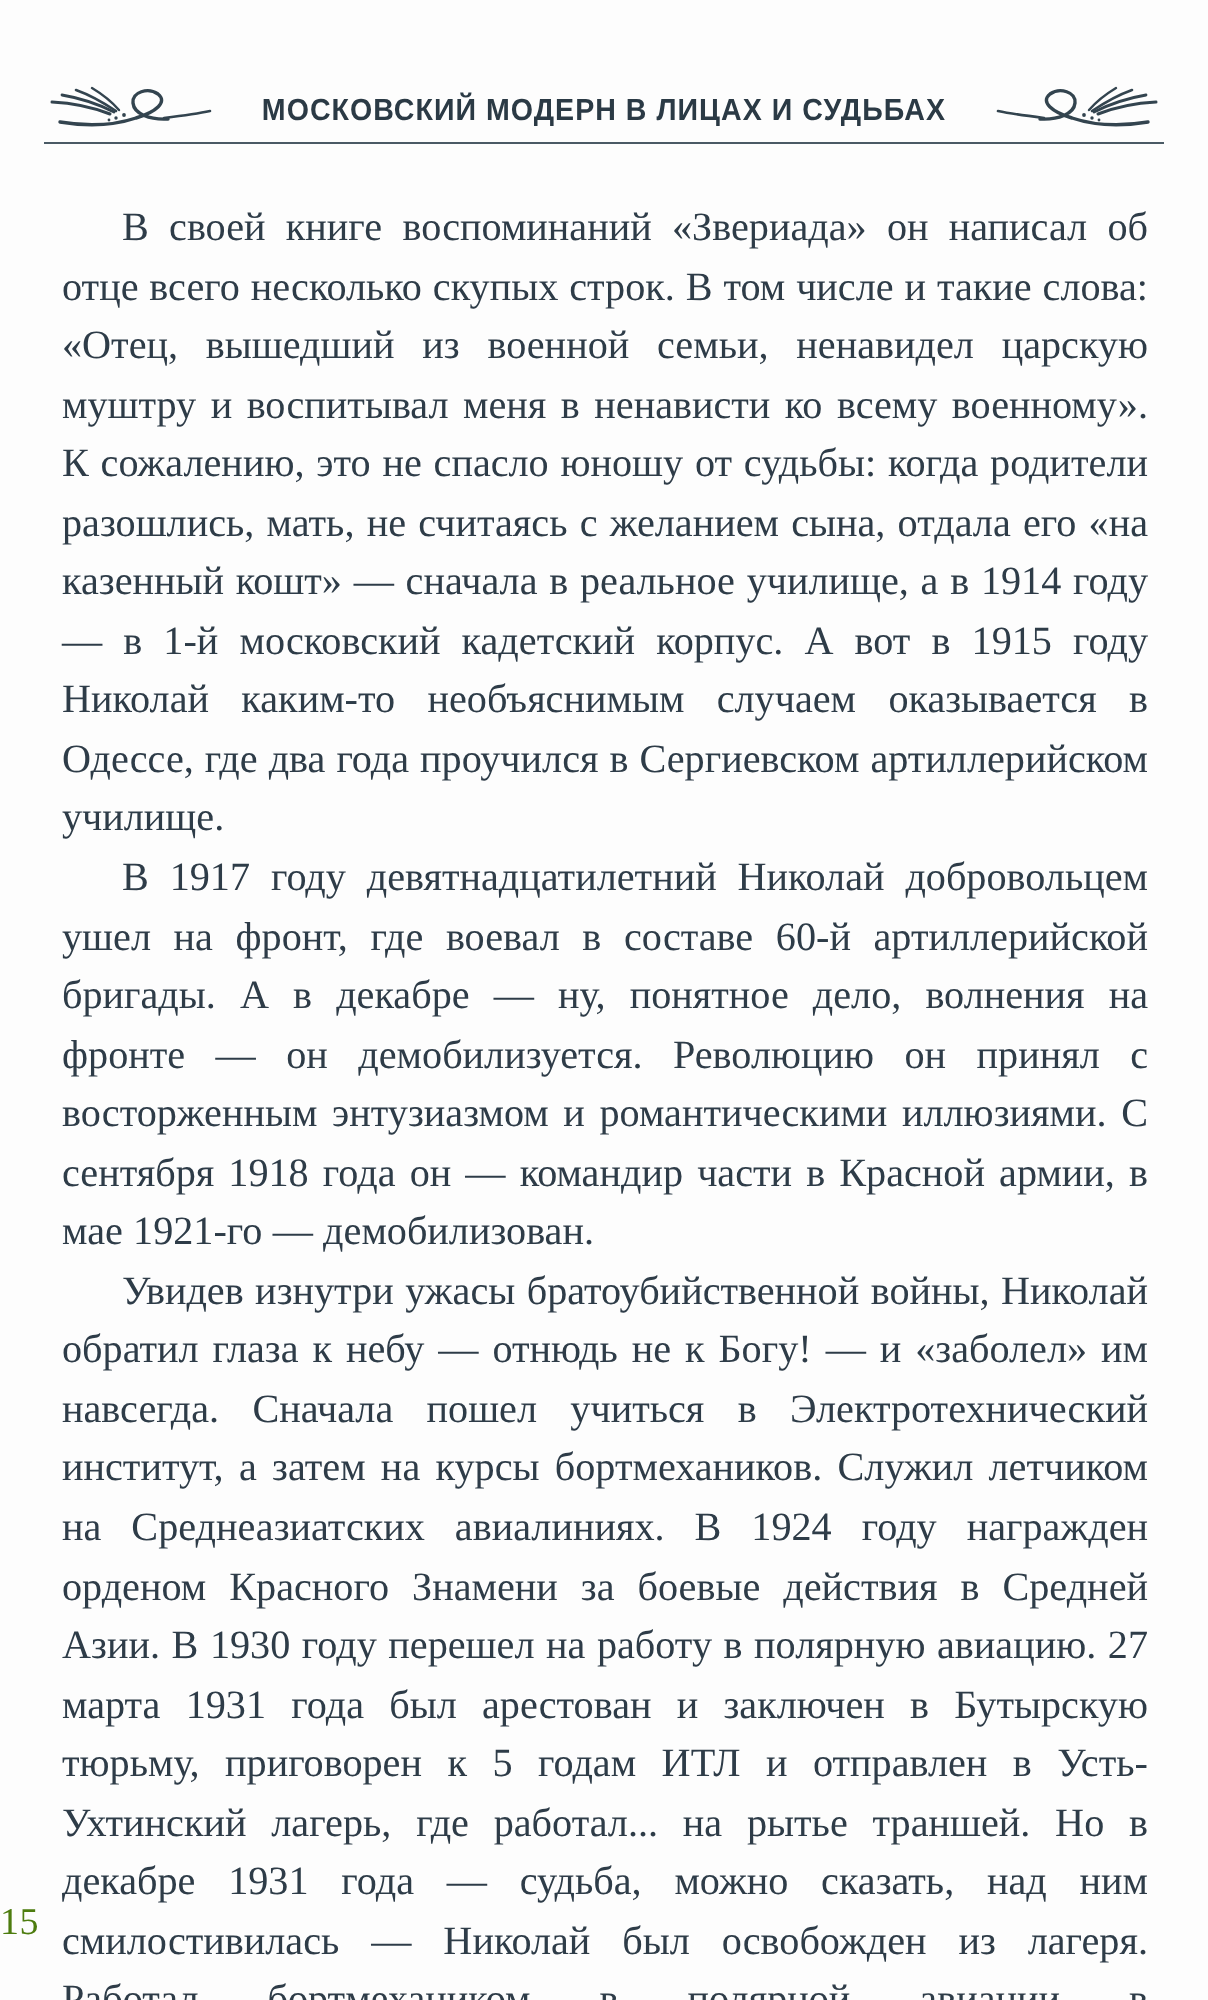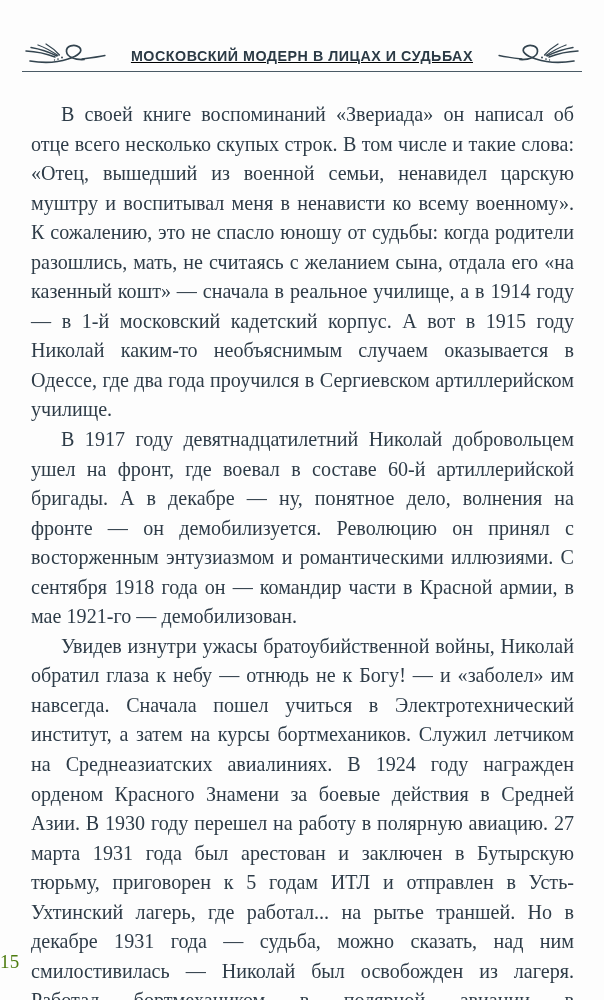--- a/index.html
+++ b/index.html
@@ -29,21 +29,20 @@
     right: 22px;
     top: 38px;
     height: 38px;
   }
   .rh-row {
     display: flex;
     align-items: center;
     justify-content: center;
     height: 34px;
     gap: 2px;
-    text-decoration: underline;
   }
   .rh-title {
     font-family: "Liberation Sans", "DejaVu Sans", sans-serif;
     font-weight: 700;
     font-size: 15.2px;
     letter-spacing: 0.55px;
     color: #2b3a45;
     white-space: nowrap;
     transform: scaleX(0.94);
     transform-origin: center;

